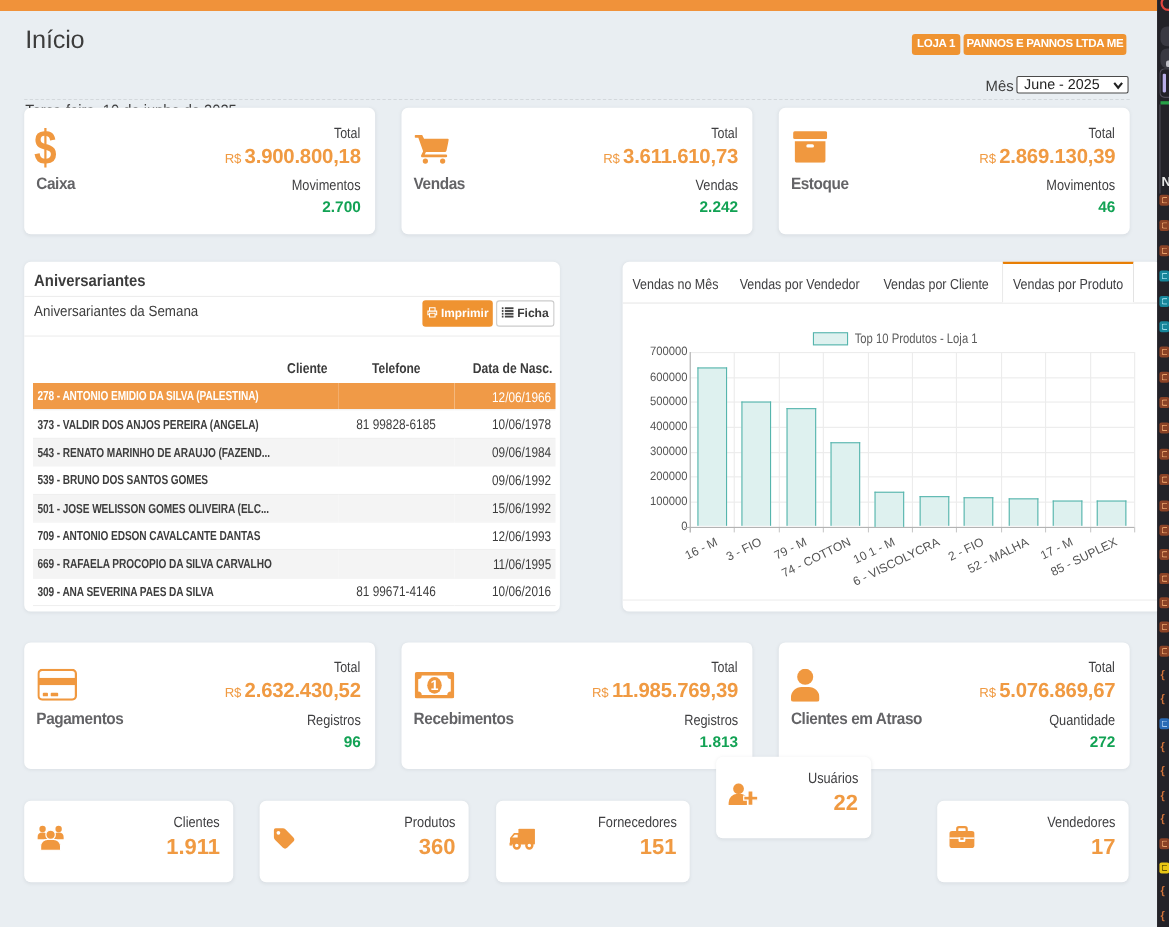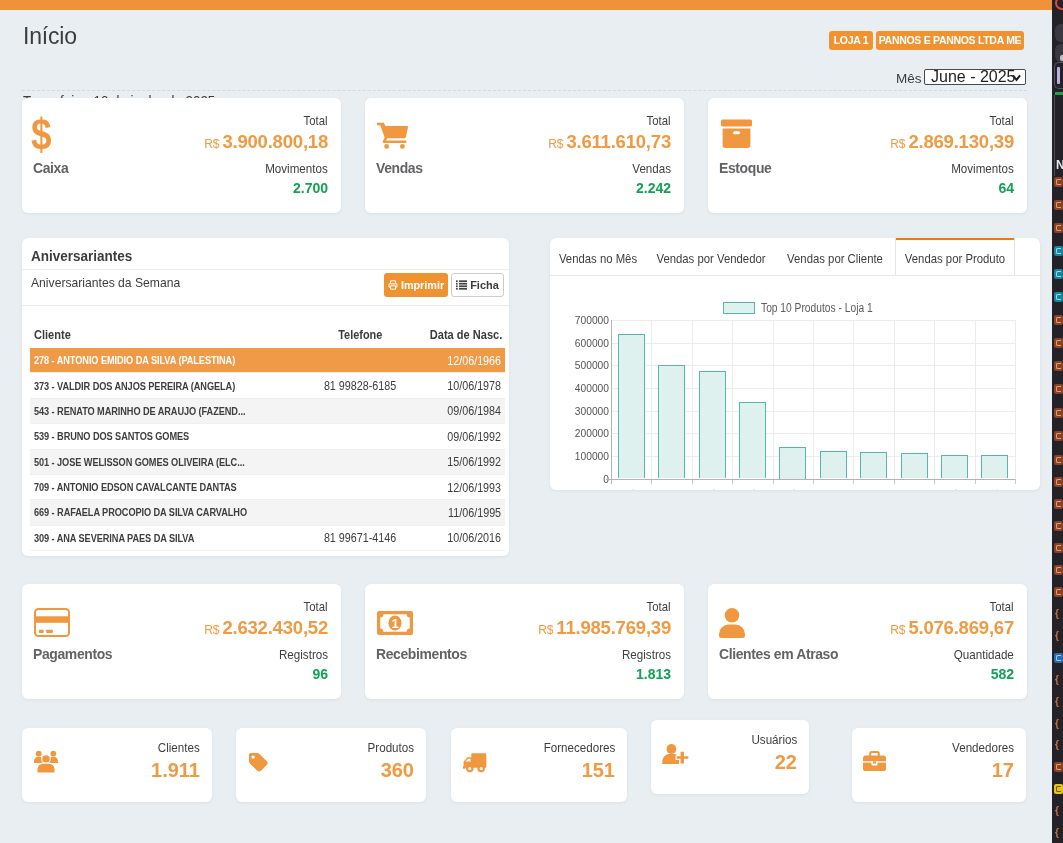--- a/index.html
+++ b/index.html
@@ -5,21 +5,21 @@
 * { margin:0; padding:0; box-sizing:border-box; }
 html,body { width:1063px; height:843px; overflow:hidden; }
 body { font-family:"Liberation Sans", sans-serif; background:#26252b; position:relative; }
 #main { position:absolute; left:0; top:0; width:1052px; height:843px; background:#e9eef2; overflow:hidden; }
 .abs { position:absolute; }
 #topbar { left:0; top:0; width:1052px; height:10px; background:#f0923a; }
 h1 { left:23px; top:23px; font-size:23px; font-weight:400; color:#3c3c3c; position:absolute; letter-spacing:-0.2px; }
 .topbtn { position:absolute; top:31px; height:19px; background:#ef9331; color:#fff; font-size:10.5px; font-weight:bold; border-radius:3px; line-height:19px; text-align:center; white-space:nowrap; letter-spacing:-0.3px; }
 #date { left:23px; top:68px; font-size:15px; color:#3d3d3d;margin-top:24px; }
 #meslbl { top:71px; left:896px; font-size:13.5px; color:#3d3d3d; }
-#messel { top:69px; left:924px; width:102px; height:16px; background:#fff; border:1px solid #4a4a4a; border-radius:2px; font-size:16px; color:#222; line-height:14px; padding-left:6px; }
+#messel { top:69px; left:924px; width:102px; height:16px; background:#fff; border:1px solid #4a4a4a; border-radius:2px; font-size:13px; color:#222; line-height:14px; padding-left:6px; }
 #messel svg { position:absolute; right:4px; top:4px; }
 #dash { left:22px; top:90px; width:1005px; border-top:1px dashed #d3d8dc; }
 .card { position:absolute; background:#fff; border-radius:6px; box-shadow:0 1px 3px rgba(120,130,140,0.13); overflow:hidden; }
 .bigcard { width:319px; height:115px; }
 .icon { position:absolute; left:11px; top:20px; }
 .cardlbl { position:absolute; left:11px; top:61px; font-size:15px; font-weight:bold; color:#636366; letter-spacing:-0.4px; transform:scaleX(0.93); transform-origin:0 50%; white-space:nowrap; }
 .rt { position:absolute; right:13px; text-align:right; }
 .tlab { top:15px; font-size:13.5px; color:#3e3e40; transform:scaleX(0.84); transform-origin:100% 50%; }
 .tval { top:32.5px; font-size:18.5px; font-weight:bold; color:#f09a42; letter-spacing:-0.2px; }
 .tval span { font-size:12px; font-weight:400; }
@@ -35,21 +35,21 @@
 #btnficha { position:absolute; left:429px; top:35px; width:53px; height:24px; background:#fff; border:1px solid #ccc; border-radius:3px; color:#3b3b3b; font-size:11px; font-weight:bold; line-height:22px; text-align:center; }
 table { position:absolute; left:8px; top:80px; width:475px; border-collapse:collapse; font-size:12.5px; table-layout:fixed; }
 th { font-size:13px; color:#3b3b3b; padding:9px 4px 6px 4px; white-space:nowrap; }
 td { padding:4.7px 4px; color:#3d3d3d; border-bottom:1px solid #efefef; white-space:nowrap; overflow:hidden; }
 td.nm { font-weight:bold; font-size:11.8px; letter-spacing:-0.1px; }
 tr.hl td { background:#f09a47; color:#fff; }
 tr.g td { background:#f4f4f4; }
 .tdph { text-align:center; font-size:12.8px; }
 .tddt { text-align:right; font-size:12.8px; }
 
-#pan2 { left:550px; top:238px; width:490px; height:252px; }
+#pan2 { left:566px; top:238px; width:490px; height:318px; }
 .tab { z-index:2; position:absolute; top:13px; font-size:13.2px; color:#3e3e40; transform:translateX(-50%) scaleX(0.86); white-space:nowrap; }
 #tabact { z-index:1; position:absolute; left:345px; top:-1px; width:120px; height:38px; border:1px solid #e3e3e3; border-top:3px solid #e87e04; border-bottom:none; background:#fff; border-radius:2px 2px 0 0; }
 #tabline { z-index:0; position:absolute; left:0; top:37px; width:100%; border-top:1px solid #e8e8e8; }
 .gridh { position:absolute; border-top:1px solid #ececec; }
 .gridv { position:absolute; border-left:1px solid #ececec; }
 .ylab { position:absolute; text-align:right; font-size:11px; color:#545454; width:50px; transform:scaleX(0.93); transform-origin:100% 50%; }
 .bar { position:absolute; background:#def1ef; border:1.7px solid #56b5ad; border-bottom:none; }
 .xlab { position:absolute; font-size:11px; color:#545454; transform:rotate(-26deg); transform-origin:100% 0; white-space:nowrap; }
 #legsw { position:absolute; left:173px; top:64px; width:32px; height:12px; background:#def1ef; border:1.7px solid #56b5ad; }
 #legtx { position:absolute; left:211px; top:63px; font-size:12.5px; color:#5c5c5c; transform:scaleX(0.82); transform-origin:0 50%; white-space:nowrap; }
@@ -104,21 +104,21 @@
   <div class="card bigcard" style="left:708px;top:98px;">
     <div class="icon" id="ibox" style="left:13px;top:21px;"><svg width="31" height="29" viewBox="0 0 31 29">
           <rect x="0" y="0.4" width="31" height="7" rx="1.5" fill="#f0983f"></rect>
           <path fill="#f0983f" d="M1.6 9.4 h27.8 V26.6 a2.4 2.4 0 0 1-2.4 2.4 H4 a2.4 2.4 0 0 1-2.4-2.4 z"></path>
           <rect x="12" y="12.2" width="7" height="3" rx="1.5" fill="#fff"></rect>
         </svg></div>
     <div class="cardlbl">Estoque</div>
     <div class="rt tlab">Total</div>
     <div class="rt tval"><span>R$ </span>2.869.130,39</div>
     <div class="rt tlab2">Movimentos</div>
-    <div class="rt tgreen">64</div>
+    <div class="rt tgreen">46</div>
   </div>
 
   <div class="panel" id="pan1">
     <h2><span style="display:inline-block;transform:scaleX(0.9);transform-origin:0 50%;">Aniversariantes</span></h2>
     <div class="sep" style="top:31px;"></div>
     <div id="sem"><span style="display:inline-block;transform:scaleX(0.9);transform-origin:0 50%;">Aniversariantes da Semana</span></div>
     <div id="btnimp"><svg width="10" height="10" viewBox="0 0 12 12" style="vertical-align:-1px;margin-right:3px;">
           <path fill="none" stroke="#fff" stroke-width="1.2" d="M3 4 V1 h6 v3 M3 8.5 H1.2 V4.6 h9.6 v3.9 H9 M3 7 h6 v4 H3 z"></path>
         </svg>Imprimir</div>
     <div id="btnficha"><svg width="11" height="10" viewBox="0 0 13 11" style="vertical-align:-1px;margin-right:3px;">
@@ -130,21 +130,21 @@
             <rect x="0" y="6" width="2" height="2"></rect>
             <rect x="3.5" y="6" width="9.5" height="2"></rect>
             <rect x="0" y="9" width="2" height="2"></rect>
             <rect x="3.5" y="9" width="9.5" height="2"></rect>
           </g>
         </svg>Ficha</div>
     <div class="sep" style="top:67px;"></div>
     <table>
       <tbody>
           <tr>
-            <th style="text-align:left;"><span class="ch">Cliente</span></th>
+            <th style="text-align:right;"><span class="ch">Cliente</span></th>
             <th style="width:105px;"><span class="c3" style="font-weight:bold;">Telefone</span></th>
             <th style="text-align:center;width:92px;"><span class="chr">Data de Nasc.</span></th>
           </tr>
       <tr class="hl">
             <td class="nm"><span class="c1">278 - ANTONIO EMIDIO DA SILVA (PALESTINA)</span></td>
             <td class="tdph"></td>
             <td class="tddt"><span class="c2">12/06/1966</span></td>
           </tr>
       <tr>
             <td class="nm"><span class="c1">373 - VALDIR DOS ANJOS PEREIRA (ANGELA)</span></td>
@@ -286,21 +286,21 @@
   </div>
   <div class="card bigcard" style="left:708px;top:584px;">
     <div class="icon" id="iuser" style="left:11px;top:24px;"><svg width="26" height="30" viewBox="0 0 26 30">
           <circle cx="13" cy="7.3" r="7.3" fill="#f0983f"></circle>
           <path fill="#f0983f" d="M0 27.8 v-1.5 a9.8 9.8 0 0 1 9.8-9.8 h6.4 a9.8 9.8 0 0 1 9.8 9.8 v1.5 a2.2 2.2 0 0 1-2.2 2.2 H2.2 A2.2 2.2 0 0 1 0 27.8 z"></path>
         </svg></div>
     <div class="cardlbl">Clientes em Atraso</div>
     <div class="rt tlab">Total</div>
     <div class="rt tval"><span>R$ </span>5.076.869,67</div>
     <div class="rt tlab2">Quantidade</div>
-    <div class="rt tgreen">582</div>
+    <div class="rt tgreen">272</div>
   </div>
 
   <div class="card smcard" style="left:22px;top:728px;width:190px;">
     <div class="icon" id="iusers" style="left:12px;top:22px;"><svg width="24" height="23" viewBox="0 0 24 23">
           <circle cx="4.7" cy="3.6" r="2.9" fill="#f0983f"></circle>
           <circle cx="19.3" cy="3.6" r="2.9" fill="#f0983f"></circle>
           <path fill="#f0983f" d="M0 12.9 v-1.9 a4.2 4.2 0 0 1 4.2-4.2 h1 a4.2 4.2 0 0 1 4.2 4.2 v1.9 z"></path>
           <path fill="#f0983f" d="M14.6 12.9 v-1.9 a4.2 4.2 0 0 1 4.2-4.2 h1 a4.2 4.2 0 0 1 4.2 4.2 v1.9 z"></path>
           <circle cx="12" cy="8.9" r="4.3" fill="#f0983f" stroke="#fff" stroke-width="1.1"></circle>
           <path fill="#f0983f" stroke="#fff" stroke-width="1.1" d="M2.9 23 v-3.6 a6.3 6.3 0 0 1 6.3-6.3 h5.6 a6.3 6.3 0 0 1 6.3 6.3 V23 z"></path>
@@ -321,21 +321,21 @@
           <rect x="8.3" y="0.3" width="15" height="14.4" rx="0.8" fill="#f0983f"></rect>
           <path fill="#f0983f" d="M0.6 14.7 V8.8 L4.3 4.3 h4.8 v10.4 z"></path>
           <path fill="#fff" d="M2.6 8.4 L5 5.8 h2.6 v2.6 z"></path>
           <rect x="0" y="13.1" width="2.4" height="2.6" fill="#f0983f"></rect>
           <circle cx="6.8" cy="15.6" r="2.7" fill="#fff" stroke="#f0983f" stroke-width="2.2"></circle>
           <circle cx="18.2" cy="15.6" r="2.7" fill="#fff" stroke="#f0983f" stroke-width="2.2"></circle>
         </svg></div>
     <div class="smlab">Fornecedores</div>
     <div class="smnum">151</div>
   </div>
-  <div class="card smcard" style="left:651px;top:720px;width:158px;">
+  <div class="card smcard" style="left:651px;top:688px;width:141px;">
     <div class="icon" id="iuplus" style="left:11px;top:24px;"><svg width="28" height="21" viewBox="0 0 28 21">
           <circle cx="9.4" cy="5" r="4.9" fill="#f0983f"></circle>
           <path fill="#f0983f" d="M0.3 19.9 v-2.2 a8 8 0 0 1 8-8 h2.3 a8 8 0 0 1 6.4 3.2 v7 z"></path>
           <path fill="#f0983f" stroke="#fff" stroke-width="1.1" d="M18 7.1 h4.5 v4.7 h4.4 v3.6 h-4.4 v4.7 h-4.5 v-4.7 h-3.9 v-3.6 h3.9 z"></path>
         </svg></div>
     <div class="smlab">Usuários</div>
     <div class="smnum">22</div>
   </div>
   <div class="card smcard" style="left:852px;top:728px;width:174px;">
     <div class="icon" id="icase" style="left:10.7px;top:22.5px;"><svg width="23" height="20" viewBox="0 0 23 20">

